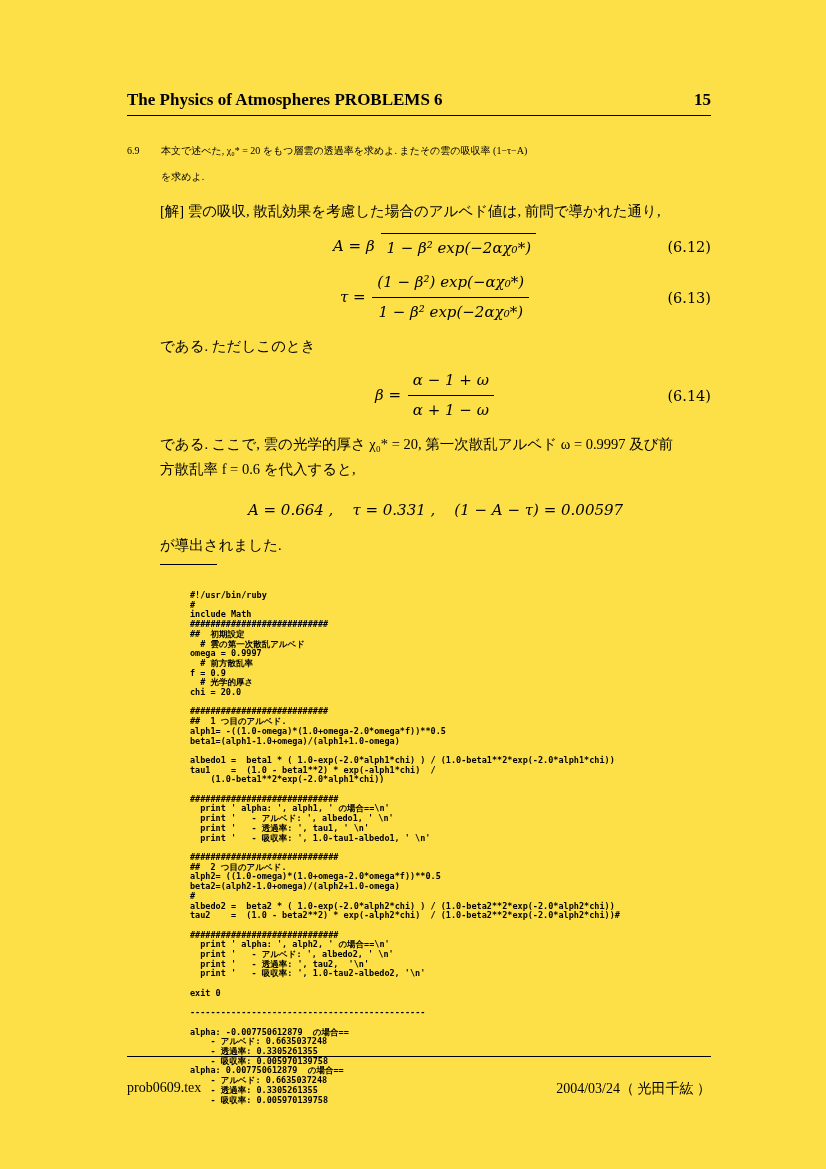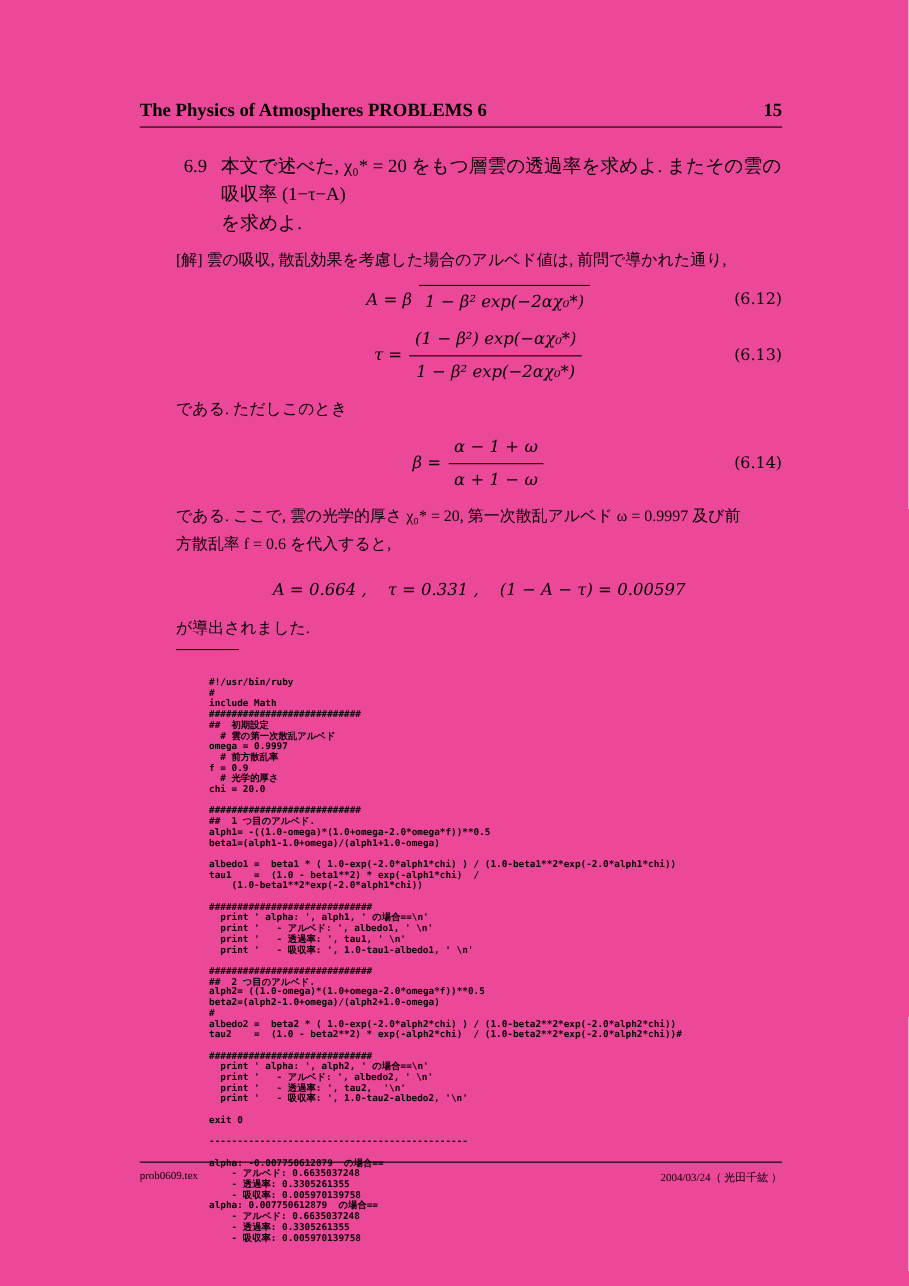--- a/index.html
+++ b/index.html
@@ -3,21 +3,21 @@
 <meta charset="utf-8">
 <style>
   html, body {
     margin: 0; padding: 0;
     background: #ffffff;
   }
   .page {
     position: relative;
     width: 826px;
     height: 1169px;
-    background: #ec4899;
+    background: #fde047;
     box-sizing: border-box;
     font-family: "Liberation Serif", "DejaVu Serif", serif;
     color: #000;
     overflow: hidden;
   }
   
   .running-head {
     position: absolute;
     left: 127px; right: 115px; top: 90px;
     display: flex;
@@ -28,23 +28,22 @@
     border-bottom: 1.6px solid #000;
     padding-bottom: 5px;
   }
   
   .main {
     position: absolute;
     left: 127px; right: 115px; top: 138px;
   }
   .problem {
     display: flex;
-    font-size: 17px;
+    font-size: 10px;
     line-height: 26px;
-    margin-left: 40px;
   }
   .problem-number {
     flex: 0 0 26px;
     margin-right: 8px;
   }
   .problem-text { flex: 1; }
   .solution {
     margin-left: 33px;
     margin-top: 9px;
     font-size: 14.5px;
@@ -94,24 +93,24 @@
     line-height: 9.7px;
     font-weight: bold;
     white-space: pre;
     letter-spacing: 0;
   }
   
   .footer {
     position: absolute;
     left: 127px; right: 115px; top: 1056px;
     border-top: 1.6px solid #000;
-    padding-top: 7px;
+    padding-top: 23px;
     display: flex;
     justify-content: space-between;
-    font-size: 10px;
+    font-size: 14px;
     gap: 48px;
   }
 </style>
 </head>
 <body>
 
 <div class="page">
 
   <div class="running-head">
     <span>The Physics of Atmospheres PROBLEMS 6</span>

